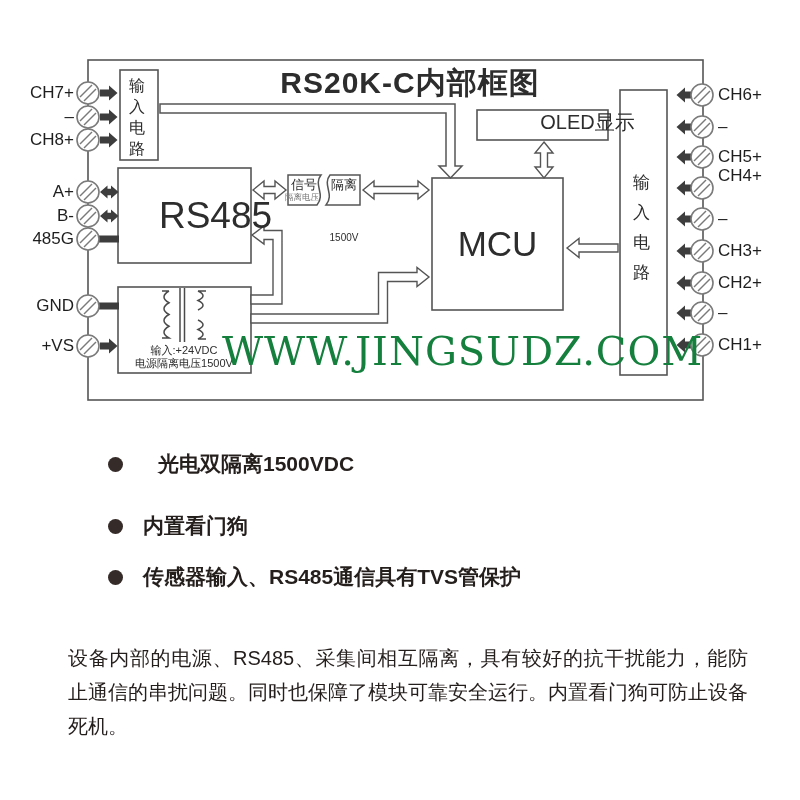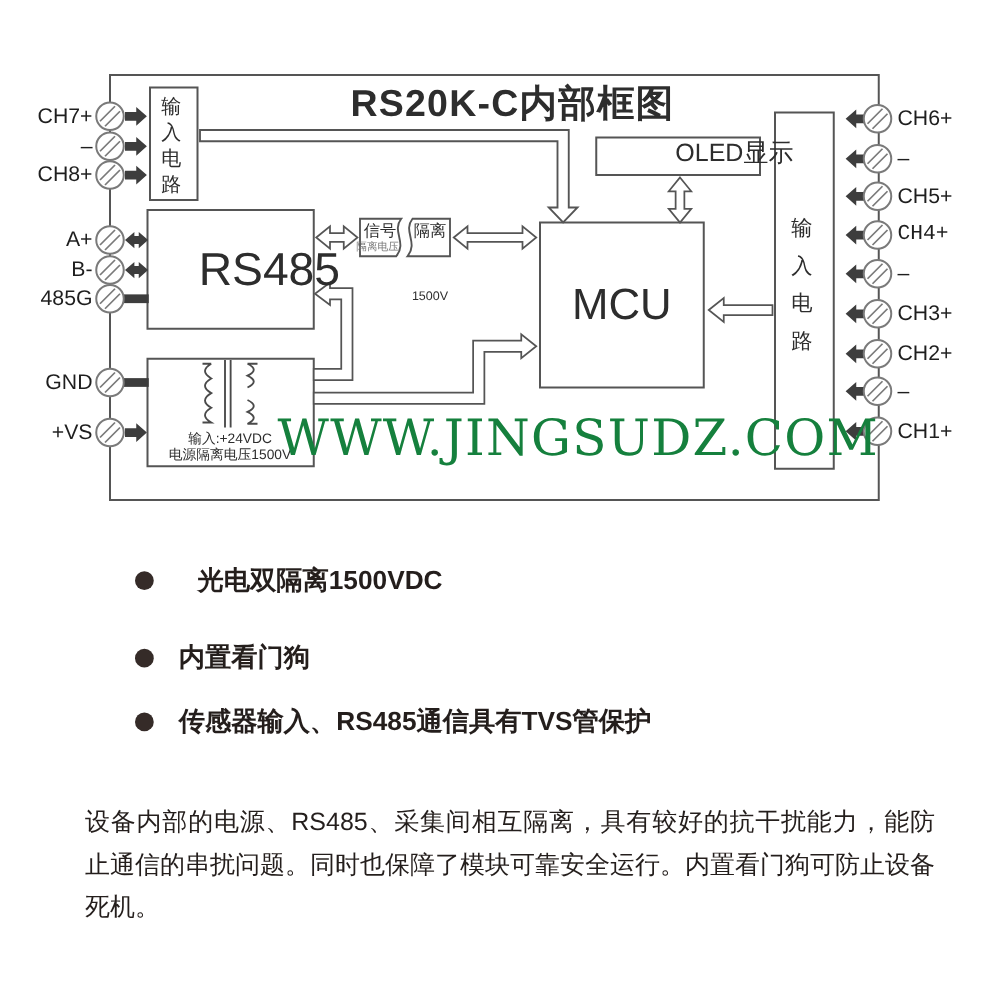--- a/index.html
+++ b/index.html
@@ -150,21 +150,21 @@
   <div class="abs term term-l" style="top:130px;">CH8+</div>
   <div class="abs term term-l" style="top:182px;">A+</div>
   <div class="abs term term-l" style="top:206px;">B-</div>
   <div class="abs term term-l" style="top:229px;">485G</div>
   <div class="abs term term-l" style="top:296px;">GND</div>
   <div class="abs term term-l" style="top:336px;">+VS</div>
 
   <div class="abs term term-r" style="top:85px;">CH6+</div>
   <div class="abs term term-r" style="top:117px;">–</div>
   <div class="abs term term-r" style="top:147px;">CH5+</div>
-  <div class="abs term term-r" style="top:178px;font-family:Liberation Mono, monospace;">CH4+</div>
+  <div class="abs term term-r" style="top:166px;">CH4+</div>
   <div class="abs term term-r" style="top:209px;">–</div>
   <div class="abs term term-r" style="top:241px;">CH3+</div>
   <div class="abs term term-r" style="top:273px;">CH2+</div>
   <div class="abs term term-r" style="top:303px;">–</div>
   <div class="abs term term-r" style="top:335px;">CH1+</div>
 
   <div class="abs watermark">WWW.JINGSUDZ.COM</div>
 
   <div class="abs feature" style="top:450px;gap:35px;">
     <span class="dot"></span>

